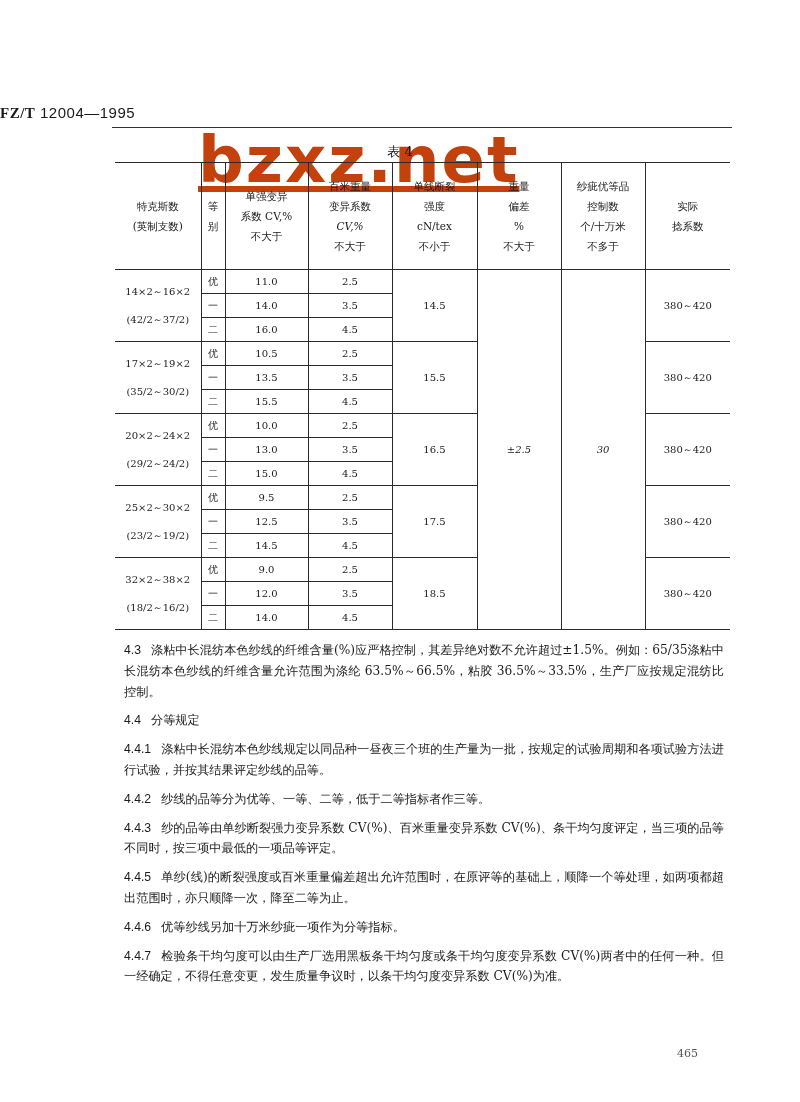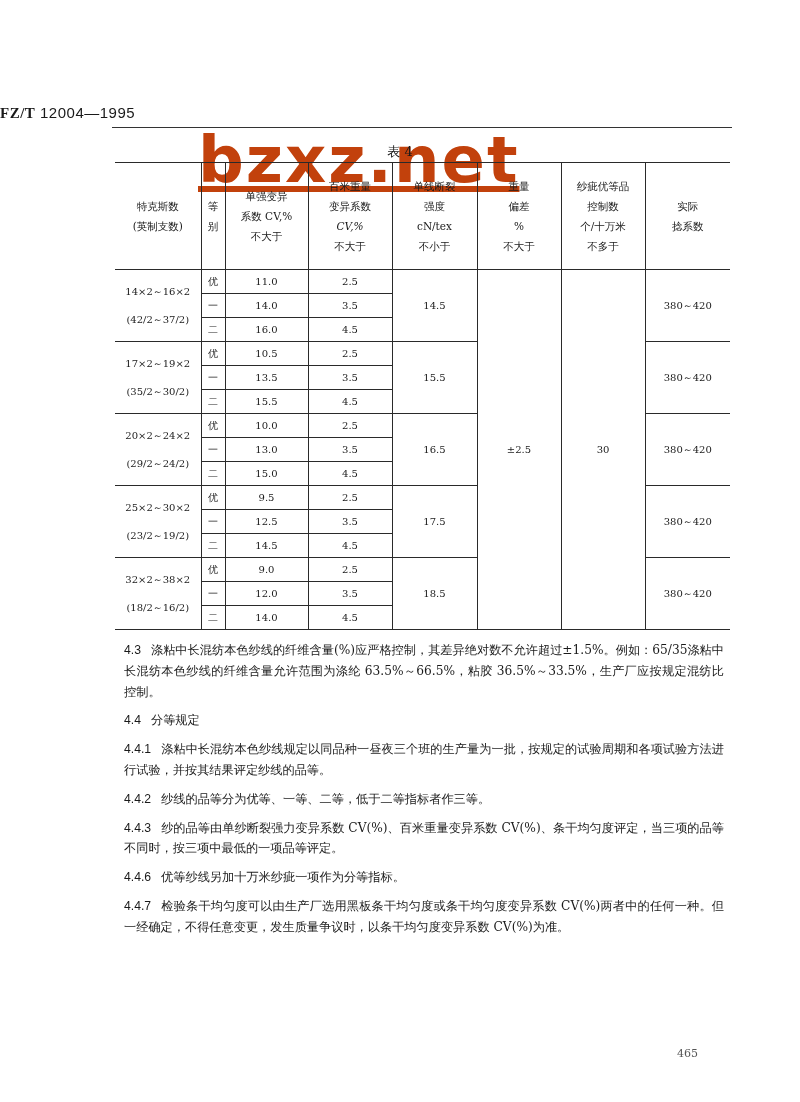--- a/index.html
+++ b/index.html
@@ -27,21 +27,21 @@
   table.spec th, table.spec td {
     border:1px solid #2a2a2a; text-align:center; vertical-align:middle; padding:0; font-weight:normal;
   }
   table.spec { border-top:1.5px solid #222; border-bottom:1.5px solid #222; }
   table.spec tr > *:first-child { border-left:none; }
   table.spec tr > *:last-child { border-right:none; }
   table.spec thead th { height:106px; line-height:20px; font-size:10.5px; }
   table.spec td { height:23px; font-size:10px; }
   td.grade { font-size:10.5px; }
   td.spec-name { line-height:28px; }
-  td.merged { font-size:10px; }
+  td.merged { font-size:10px;font-style:italic; }
   .italic { font-style:italic; }
   .body-text {
     position:absolute; top:632px; left:116px; width:616px; font-size:12.2px; line-height:20.8px;
     z-index:2;
   }
   .body-text p { margin:8px; text-align:justify; }
   .body-text .num { font-family:"Liberation Sans","DejaVu Sans",sans-serif; margin-right:10px; }
   .page-number {
     position:absolute; top:1047px; left:677px; font-size:11px; color:#555;
   }
@@ -222,17 +222,18 @@
       </tr>
     </tbody>
 </table>
 
 <div class="body-text" id="body-text">
     <p><span class="num">4.3</span><span>涤粘中长混纺本色纱线的纤维含量(%)应严格控制，其差异绝对数不允许超过±1.5%。例如：65/35涤粘中长混纺本色纱线的纤维含量允许范围为涤纶 63.5%～66.5%，粘胶 36.5%～33.5%，生产厂应按规定混纺比控制。</span></p>
     <p><span class="num">4.4</span><span>分等规定</span></p>
     <p><span class="num">4.4.1</span><span>涤粘中长混纺本色纱线规定以同品种一昼夜三个班的生产量为一批，按规定的试验周期和各项试验方法进行试验，并按其结果评定纱线的品等。</span></p>
     <p><span class="num">4.4.2</span><span>纱线的品等分为优等、一等、二等，低于二等指标者作三等。</span></p>
     <p><span class="num">4.4.3</span><span>纱的品等由单纱断裂强力变异系数 CV(%)、百米重量变异系数 CV(%)、条干均匀度评定，当三项的品等不同时，按三项中最低的一项品等评定。</span></p>
+    <p><span class="num">4.4.5</span><span>单纱(线)的断裂强度或百米重量偏差超出允许范围时，在原评等的基础上，顺降一个等处理，如两项都超出范围时，亦只顺降一次，降至二等为止。</span></p>
     <p><span class="num">4.4.6</span><span>优等纱线另加十万米纱疵一项作为分等指标。</span></p>
     <p><span class="num">4.4.7</span><span>检验条干均匀度可以由生产厂选用黑板条干均匀度或条干均匀度变异系数 CV(%)两者中的任何一种。但一经确定，不得任意变更，发生质量争议时，以条干均匀度变异系数 CV(%)为准。</span></p>
   </div>
 
 <div class="page-number">465</div>
 
 </body></html>

